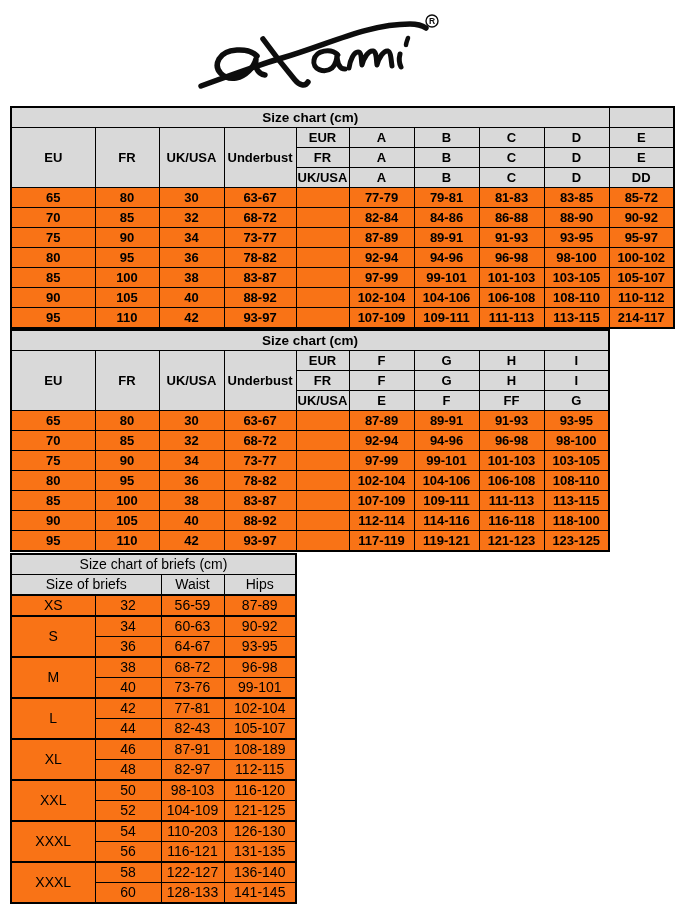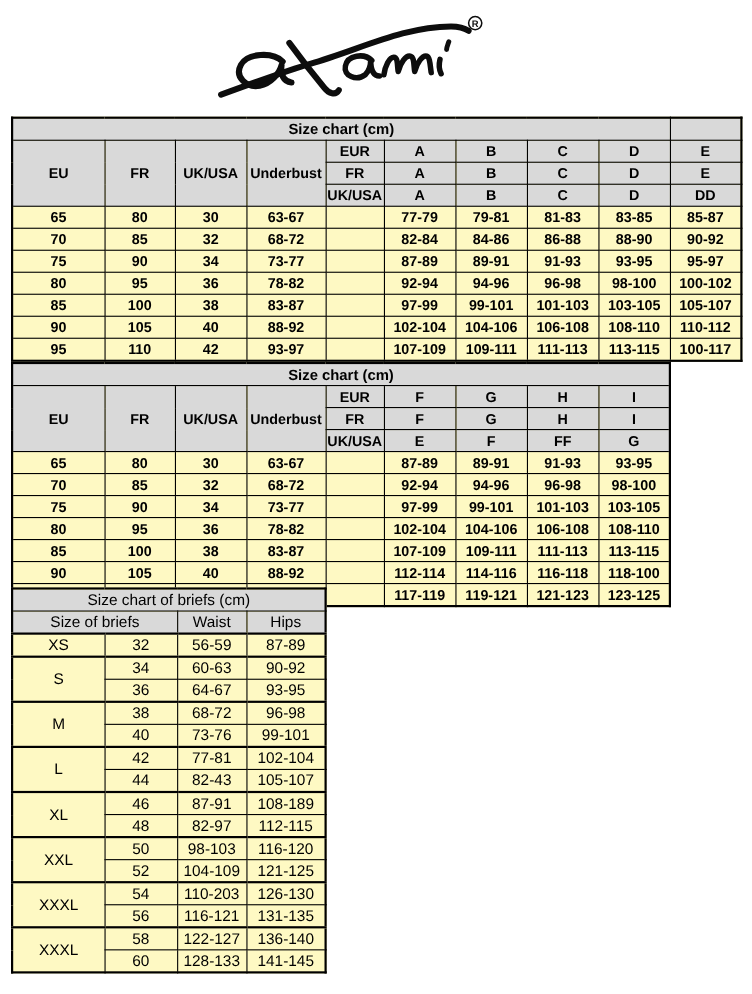--- a/index.html
+++ b/index.html
@@ -6,34 +6,34 @@
   body{
     width:684px;height:904px;background:#ffffff;position:relative;
     font-family:"Liberation Sans", sans-serif;color:#000;
     overflow:hidden;
   }
   .logo-wrap{position:absolute;left:185px;top:8px;width:260px;height:92px;}
   .logo-wrap svg{display:block;}
   .sr{position:absolute;width:1px;height:1px;overflow:hidden;clip:rect(0 0 0 0);}
   table{
     border-collapse:collapse;position:absolute;table-layout:fixed;
-    border:2px solid #000;background:#fef9c3;
+    border:2px solid #000;background:#f97316;
   }
   td{
     border:1px solid #000;text-align:center;vertical-align:middle;
     padding:0;overflow:hidden;white-space:nowrap;color:#000;
   }
   .t12 td{font-weight:bold;font-size:13px;height:19px;line-height:19px;}
   .t12 .ttl{font-size:13.5px;}
   .t3 td{font-size:14px;height:19px;line-height:19px;font-weight:normal;}
   .hdr{background:#d9d9d9;}
   td.gt{border-top:2px solid #000;}
   #t1{left:10px;top:106px;}
   #t2{left:10px;top:329px;}
-  #t3{left:10px;top:534px;}
+  #t3{left:10px;top:553px;}
 </style>
 </head>
 <body>
 
 <div class="logo-wrap">
   <span class="sr">axami</span>
   <svg width="260" height="92" viewBox="0 0 260 92">
     <g fill="none" stroke="#0d0d0d" stroke-linecap="round" stroke-linejoin="round">
 
       <path stroke-width="5.5" d="M72,48 C63,39 40,40 34,51 C28,62 39,72 51,70 C61,68 69,59 71,51 C70,59 72,66 80,67"></path>
@@ -107,21 +107,21 @@
       <tr>
         <td>65</td>
         <td>80</td>
         <td>30</td>
         <td>63-67</td>
         <td></td>
         <td>77-79</td>
         <td>79-81</td>
         <td>81-83</td>
         <td>83-85</td>
-        <td>85-87</td>
+        <td>85-72</td>
       </tr>
       <tr>
         <td>70</td>
         <td>85</td>
         <td>32</td>
         <td>68-72</td>
         <td></td>
         <td>82-84</td>
         <td>84-86</td>
         <td>86-88</td>
@@ -179,21 +179,21 @@
       <tr>
         <td>95</td>
         <td>110</td>
         <td>42</td>
         <td>93-97</td>
         <td></td>
         <td>107-109</td>
         <td>109-111</td>
         <td>111-113</td>
         <td>113-115</td>
-        <td>100-117</td>
+        <td>214-117</td>
       </tr>
     </tbody>
   </table>
 
 <table id="t2" class="t12">
     <colgroup>
       <col style="width: 84px;">
       <col style="width: 64px;">
       <col style="width: 65px;">
       <col style="width: 72px;">

